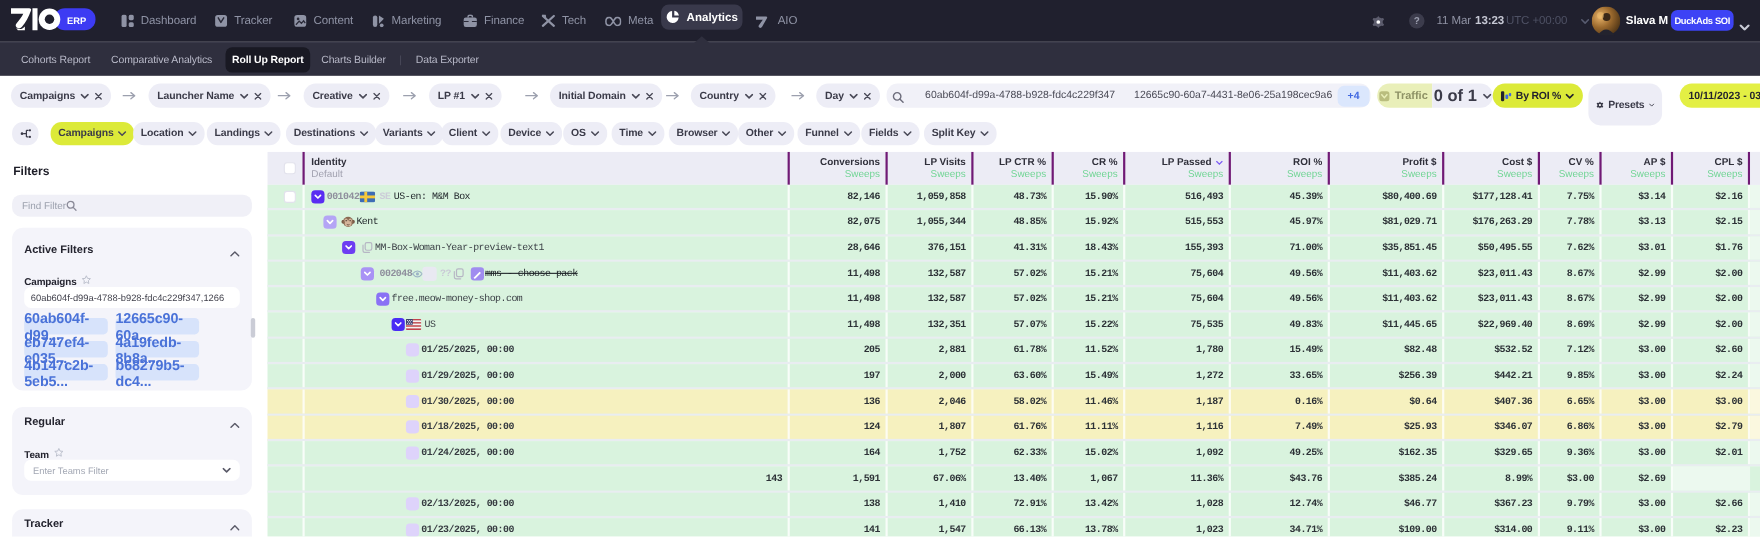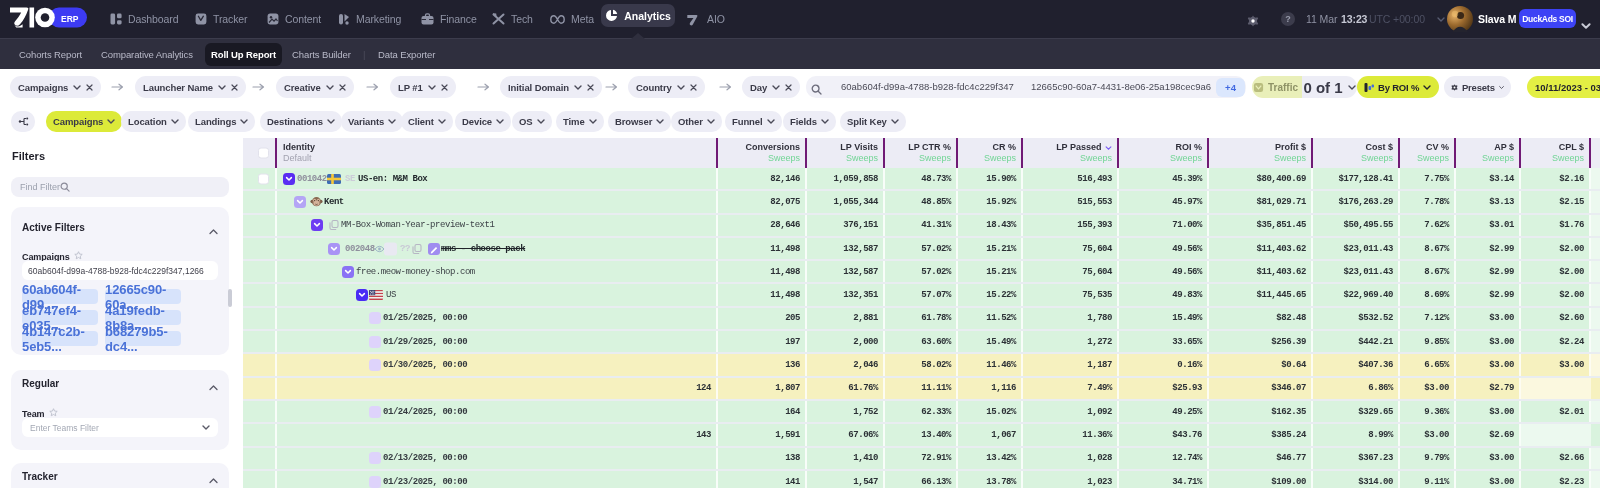--- a/index.html
+++ b/index.html
@@ -36,21 +36,21 @@
 .tr{display:grid;grid-template-columns:var(--cols);height:23.3px;background:#d9f3de;border-bottom:2px solid #e9edf1}
 .tr.y{background:#f6f1bf}
 .td{border-right:2px solid rgba(255,255,255,.8);position:relative;display:flex;align-items:center}
 .td.gut,.hc.gut{border-right:none;background:rgba(255,255,255,.5)}
 .hc.gut{background:#ededf5}
 .td.v{justify-content:flex-end;padding-right:5px;font-family:"Liberation Mono",monospace;font-size:9px;font-weight:bold;letter-spacing:-.45px;color:#2c3136}
 .idc{font-family:"Liberation Mono",monospace;font-size:9px;letter-spacing:-.45px;color:#3c4147}
 .idc>*{position:absolute;top:50%;transform:translateY(-50%)}
 .eb{width:12px;height:12px;border-radius:3.5px;display:flex;align-items:center;justify-content:center}
 .code{color:#8f8f9d;font-weight:bold}
-.bname{color:#1f2429;font-weight:bold}
+.bname{color:#1f2429;font-weight:normal}
 .dsq{width:12px;height:12px;border-radius:3.5px;background:#ded3fb}
 .cb{width:11px;height:11px;border-radius:3px;background:#fff;border:1px solid #e2e2ec;position:absolute;left:15px;top:50%;transform:translateY(-50%)}
 </style></head>
 <body>
 <div id="app">
 <div id="topbar">
       <svg class="abs" style="left:9px;top:4px" width="78" height="28" viewBox="0 0 78 28">
 <rect x="40" y="3.5" width="38" height="20" rx="10" fill="#3d3bf3"></rect>
 <text x="52" y="17.5" font-family="Liberation Sans" font-size="8.5" font-weight="bold" fill="#fff">ERP</text>
 <path d="M1 3.5 H17.5 Q20 3.5 19.1 5.8 C17 11.5 14.5 16.5 11 20.3 Q8.6 22.9 6.3 21.1 Q4.2 19.3 6.3 16.9 C8.6 14.3 10.6 11.6 12.2 8.5 H1 Z" fill="#fff"></path>
@@ -248,21 +248,21 @@
       </svg></div>
     <div class="abs" style="left:1357px;top:76px;height:22px;width:82px;background:#dcea39;border-radius:11px;display:flex;align-items:center;gap:4px;padding:0 7px;font-size:9.5px;font-weight:bold;color:#23232d;white-space:nowrap;letter-spacing:-.2px">
 <svg width="10" height="11" viewBox="0 0 10 11">
         <rect x="0.5" y="1" width="3" height="9" rx="1" fill="#23232d"></rect>
         <rect x="4.5" y="4" width="2.6" height="4" rx="1" fill="#4169e1"></rect>
         <rect x="7.6" y="2.5" width="2.4" height="3" rx="1" fill="#4169e1"></rect>
       </svg>
 By ROI % <svg width="8" height="5" viewBox="0 0 8 5">
         <path d="M1 1 L4 4 L7 1" stroke="#23232d" stroke-width="1.4" fill="none" stroke-linecap="round" stroke-linejoin="round"></path>
       </svg></div>
-    <div class="abs" style="left:1444px;top:76px;height:22px;width:67px;background:#ededf6;border-radius:11px;display:flex;align-items:center;gap:4px;padding:0 7px;font-size:9.5px;font-weight:600;color:#3a3a48;white-space:nowrap;letter-spacing:-.2px"><svg width="11" height="11" viewBox="0 0 12 12">
+    <div class="abs" style="left:1444px;top:76px;height:38px;width:67px;background:#ededf6;border-radius:11px;display:flex;align-items:center;gap:4px;padding:0 7px;font-size:9.5px;font-weight:600;color:#3a3a48;white-space:nowrap;letter-spacing:-.2px"><svg width="11" height="11" viewBox="0 0 12 12">
         <path fill="#3a3a48" d="M6 0.5 L7 2 A4.2 4.2 0 0 1 8.6 2.7 L10.4 2.3 L11.2 3.8 L10 5.1 A4.4 4.4 0 0 1 10 6.9 L11.2 8.2 L10.4 9.7 L8.6 9.3 A4.2 4.2 0 0 1 7 10 L6 11.5 L5 10 A4.2 4.2 0 0 1 3.4 9.3 L1.6 9.7 L0.8 8.2 L2 6.9 A4.4 4.4 0 0 1 2 5.1 L0.8 3.8 L1.6 2.3 L3.4 2.7 A4.2 4.2 0 0 1 5 2 Z"></path>
         <circle cx="6" cy="6" r="1.7" fill="#fff"></circle>
       </svg> Presets <svg width="8" height="5" viewBox="0 0 8 5">
         <path d="M1 1 L4 4 L7 1" stroke="#4a4a58" stroke-width="1.4" fill="none" stroke-linecap="round" stroke-linejoin="round"></path>
       </svg></div>
     <div class="abs" style="left:1527px;top:76px;height:22px;width:95px;background:#e3ef44;border-radius:11px;display:flex;align-items:center;padding:0 8px;font-size:9.5px;font-weight:bold;color:#23232d;white-space:nowrap">10/11/2023 - 03</div>
 <div class="pill2" style="left:11px;width:24px;padding:0;justify-content:center">
 <svg width="11" height="11" viewBox="0 0 11 11">
         <circle cx="2" cy="5.5" r="1.2" fill="#3a3a48"></circle>
         <path d="M3 5.5 H6 M6 2.5 V8.5 M6 2.5 H8 M6 8.5 H8" stroke="#3a3a48" stroke-width="1.1" fill="none"></path>
@@ -676,20 +676,24 @@
         <div class="td v">0.16%</div>
         <div class="td v">$0.64</div>
         <div class="td v">$407.36</div>
         <div class="td v">6.65%</div>
         <div class="td v">$3.00</div>
         <div class="td v">$3.00</div>
         <div class="td gut"></div>
       </div>
       <div class="tr y">
         <div class="td"></div>
+        <div class="td idc">
+          <span class="dsq" style="left:92px"></span>
+          <span style="left:106px;color:#363b41;font-weight:bold">01/18/2025, 00:00</span>
+        </div>
         <div class="td v">124</div>
         <div class="td v">1,807</div>
         <div class="td v">61.76%</div>
         <div class="td v">11.11%</div>
         <div class="td v">1,116</div>
         <div class="td v">7.49%</div>
         <div class="td v">$25.93</div>
         <div class="td v">$346.07</div>
         <div class="td v">6.86%</div>
         <div class="td v">$3.00</div>

